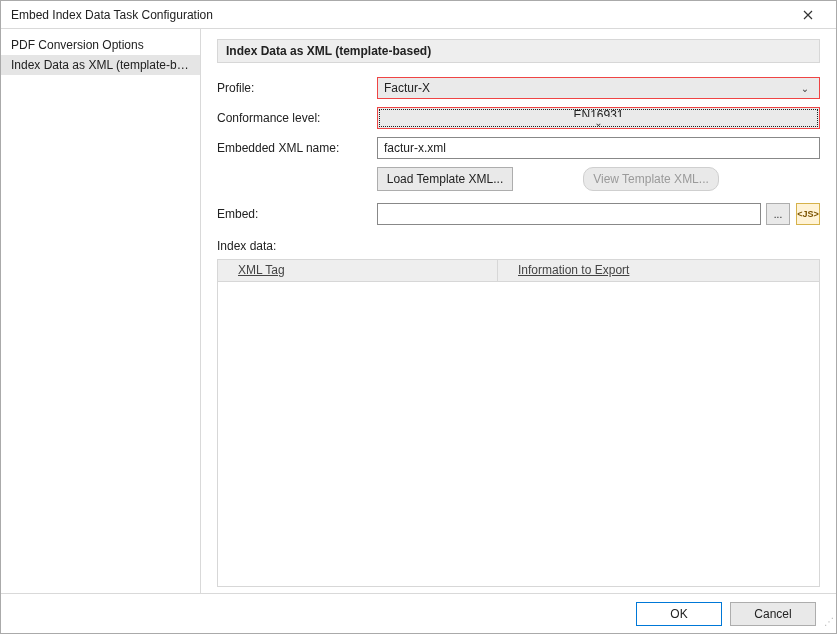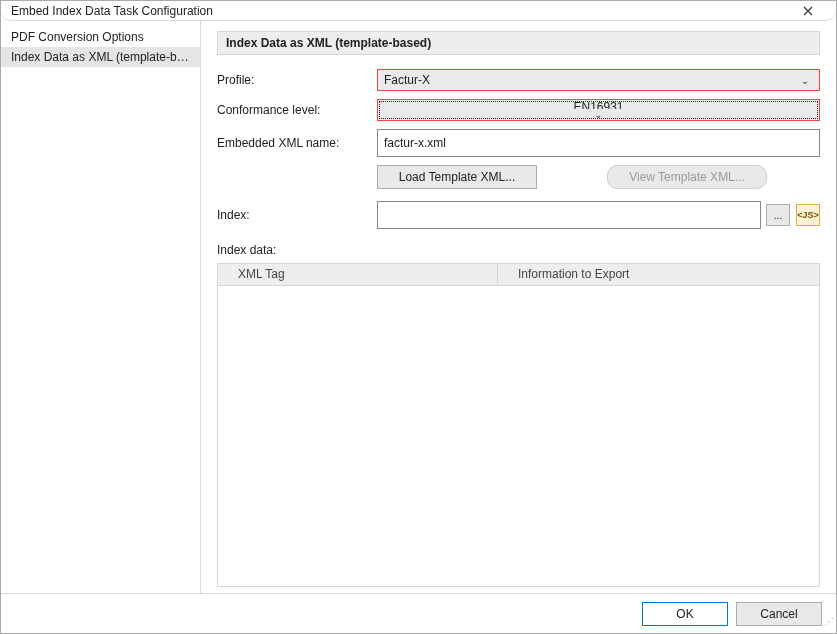--- a/index.html
+++ b/index.html
@@ -15,26 +15,25 @@
   }
   .window {
     width: 837px;
     height: 634px;
     border: 1px solid #aaa;
     display: flex;
     flex-direction: column;
     background: #fff;
   }
   .titlebar {
-    height: 20px;
+    height: 28px;
     display: flex;
     align-items: center;
     padding: 0 8px 0 10px;
     border-bottom: 1px solid #d9d9d9;
-    border-radius: 11px;
   }
   .titlebar .title { flex: 1; font-size: 12px; }
   .close-btn {
     width: 40px;
     height: 28px;
     display: flex;
     align-items: center;
     justify-content: center;
     font-size: 13px;
     color: #333;
@@ -97,21 +96,21 @@
     width: 16px;
     text-align: center;
     font-size: 10px;
     color: #444;
   }
   .textfield {
     flex: 1;
     height: 22px;
     border: 1px solid #888;
     background: #fff;
-    padding: 13px 6px;
+    padding: 4px 6px;
     display: flex;
     align-items: center;
   }
   .btn {
     height: 24px;
     border: 1px solid #adadad;
     background: #e9e9e9;
     padding: 0 14px;
     display: inline-flex;
     align-items: center;
@@ -153,21 +152,21 @@
     color: #7a5200;
     cursor: pointer;
     font-weight: bold;
   }
   .template-row {
     display: flex;
     margin-bottom: 12px;
   }
   .template-row .spacer { width: 160px; }
   .template-row .btns { display: flex; gap: 70px; }
-  .template-row .btn { width: 160px; }
+  .template-row .btn { width: 136px; }
 
   .index-label { margin: 6px 0 6px 0; }
   .table-wrap {
     flex: 1;
     border: 1px solid #d7d7d7;
     background: #fff;
     display: flex;
     flex-direction: column;
     min-height: 0;
     margin-bottom: 6px;
@@ -176,33 +175,34 @@
     display: flex;
     background: #eee;
     border-bottom: 1px solid #d7d7d7;
     height: 22px;
     align-items: stretch;
   }
   .th {
     padding: 3px 8px 0 20px;
     color: #444;
     font-size: 12px;
+    text-decoration: underline;
   }
   .th:first-child { width: 280px; border-right: 1px solid #d7d7d7; }
   .th:last-child { flex: 1; }
   .tbody { flex: 1; }
 
   .footer {
     height: 40px;
     border-top: 1px solid #d9d9d9;
     display: flex;
     align-items: center;
     justify-content: flex-end;
     gap: 8px;
-    padding: 0 14px;
+    padding: 0 20px;
     position: relative;
   }
   .footer .btn { width: 86px; height: 24px; }
   .grip {
     position: absolute;
     right: 2px;
     bottom: 2px;
     width: 12px;
     height: 12px;
     color: #bbb;
@@ -264,21 +264,21 @@
 
       <div class="template-row">
         <div class="spacer"></div>
         <div class="btns">
           <div class="btn">Load Template XML...</div>
           <div class="btn disabled">View Template XML...</div>
         </div>
       </div>
 
       <div class="form-row">
-        <div class="lbl">Index:</div>
+        <div class="lbl">Embed:</div>
         <div class="ctrl">
           <div class="textfield" style="flex:1">
             <span></span>
           </div>
           <div class="small-btn" style="margin-left:-1px">...</div>
           <div class="js-btn">&lt;JS&gt;</div>
         </div>
       </div>
 
       <div class="index-label">Index data:</div>

